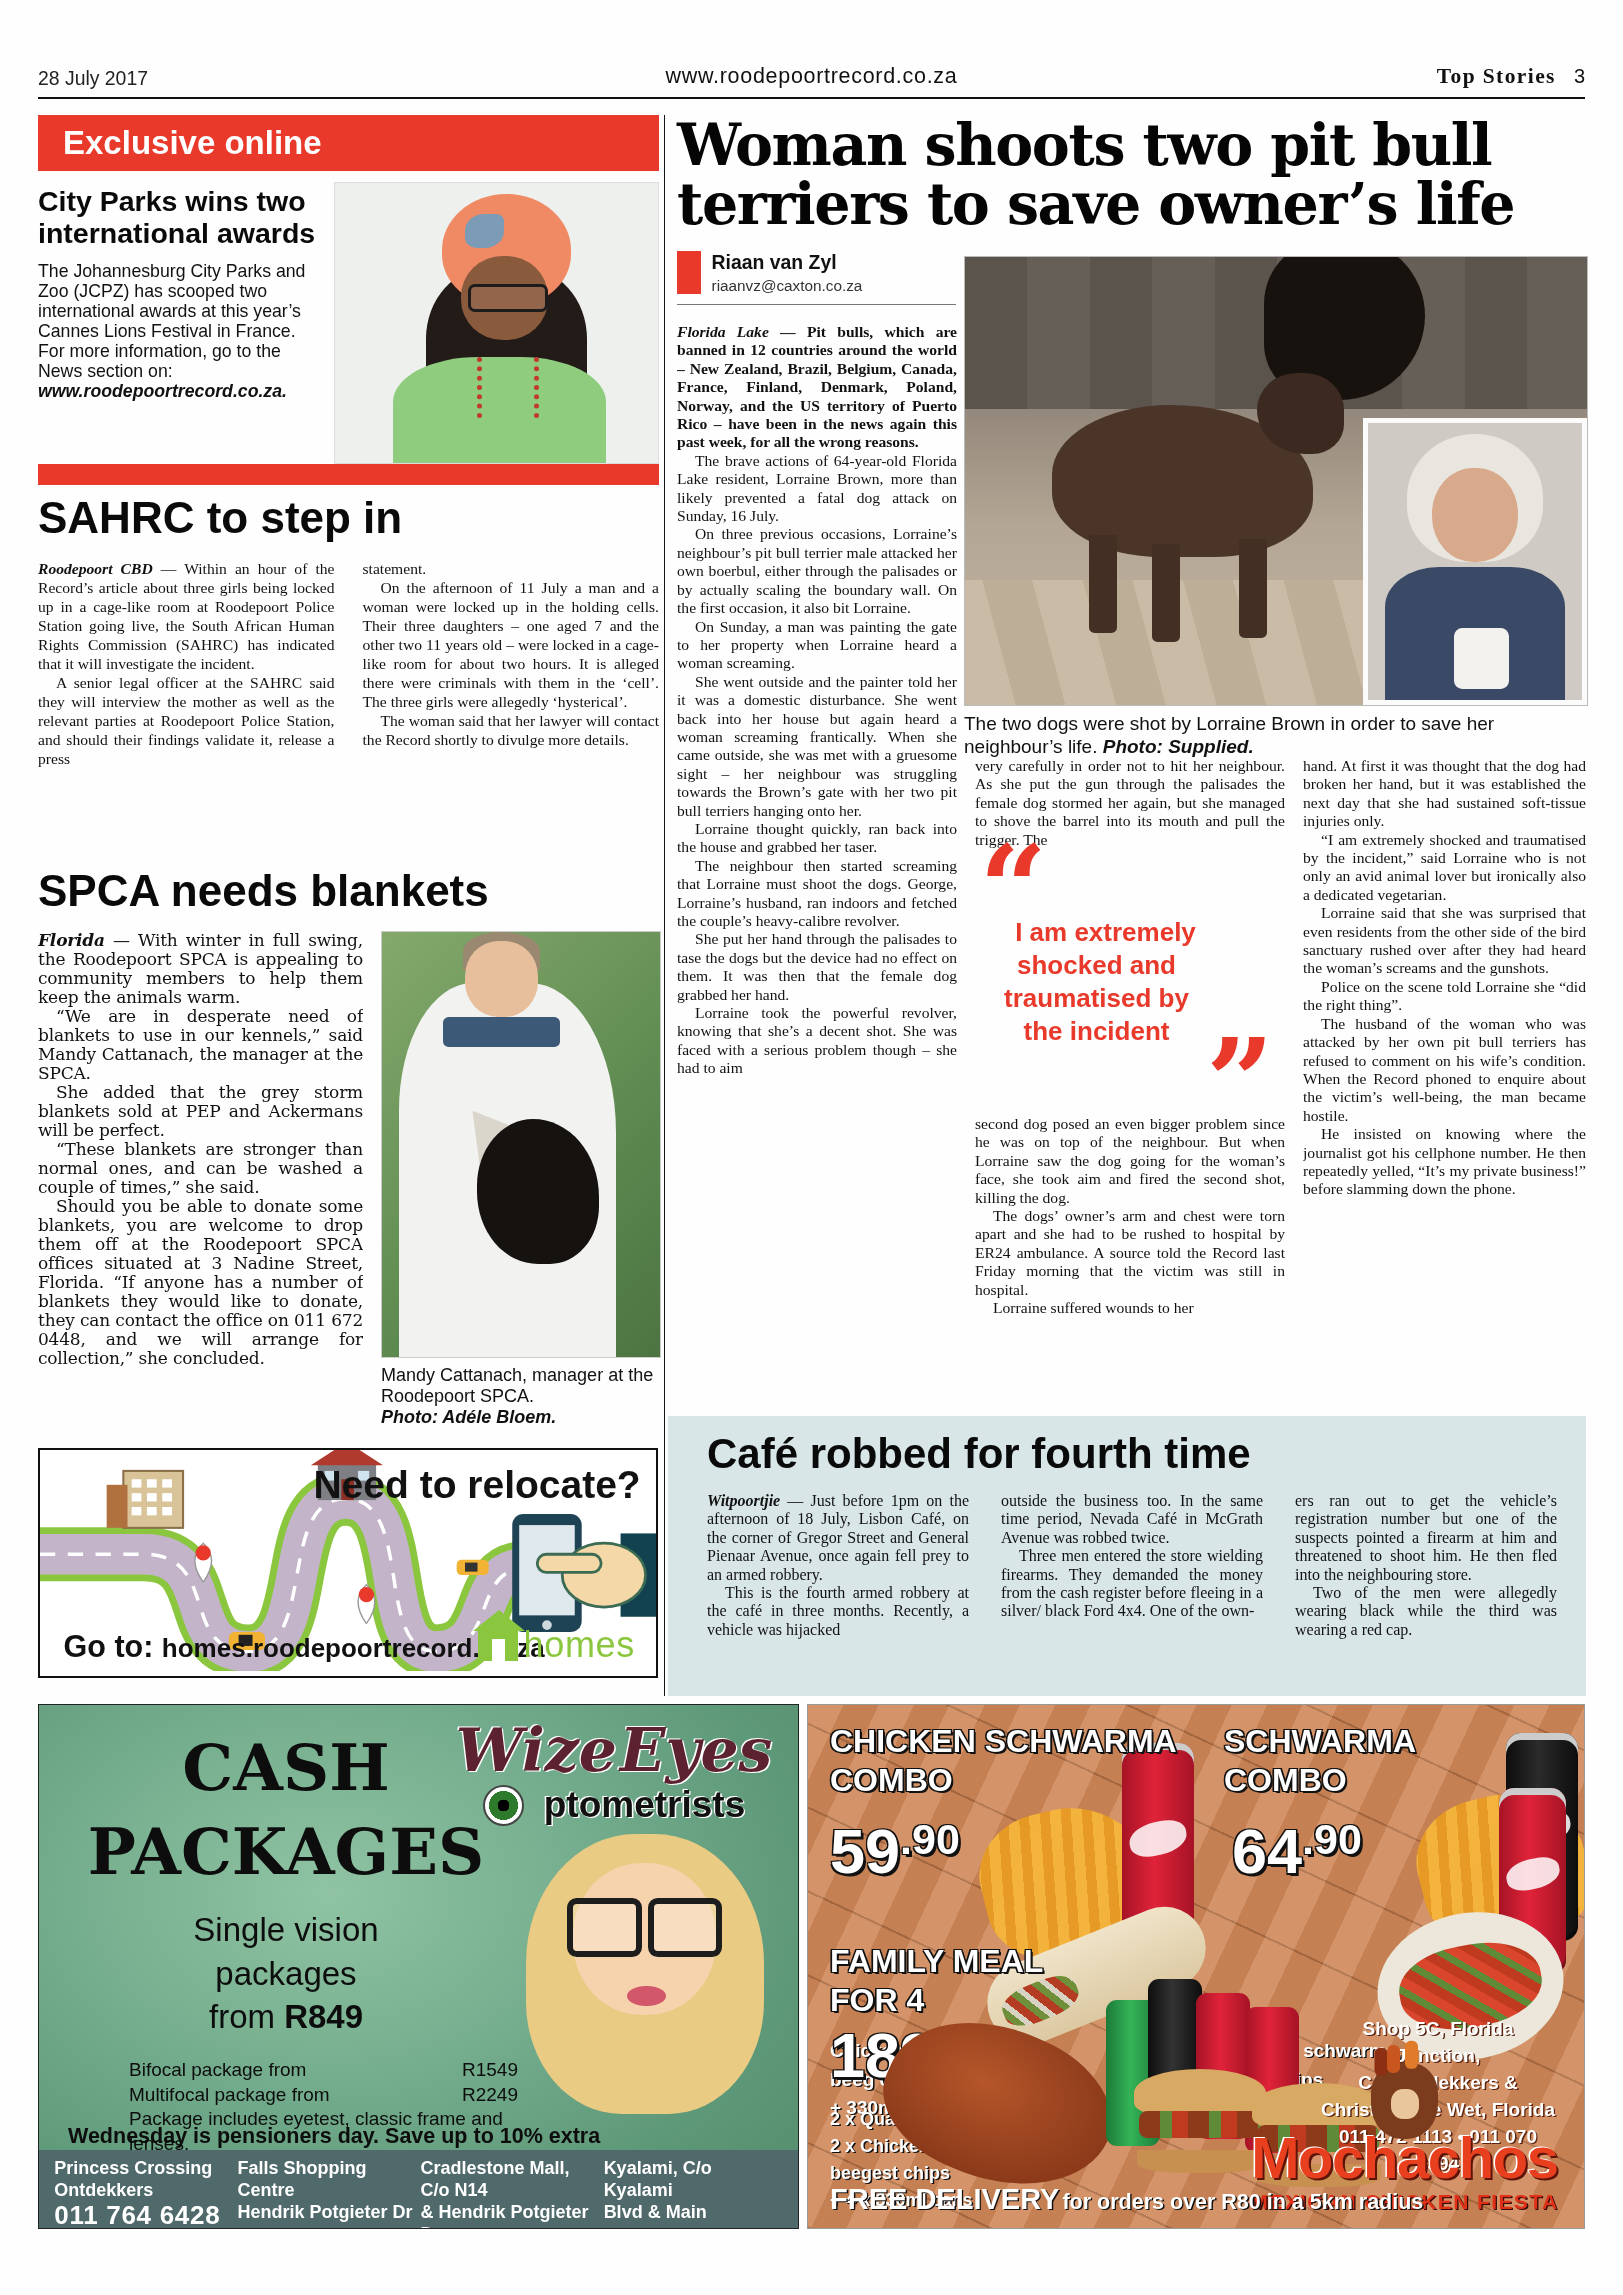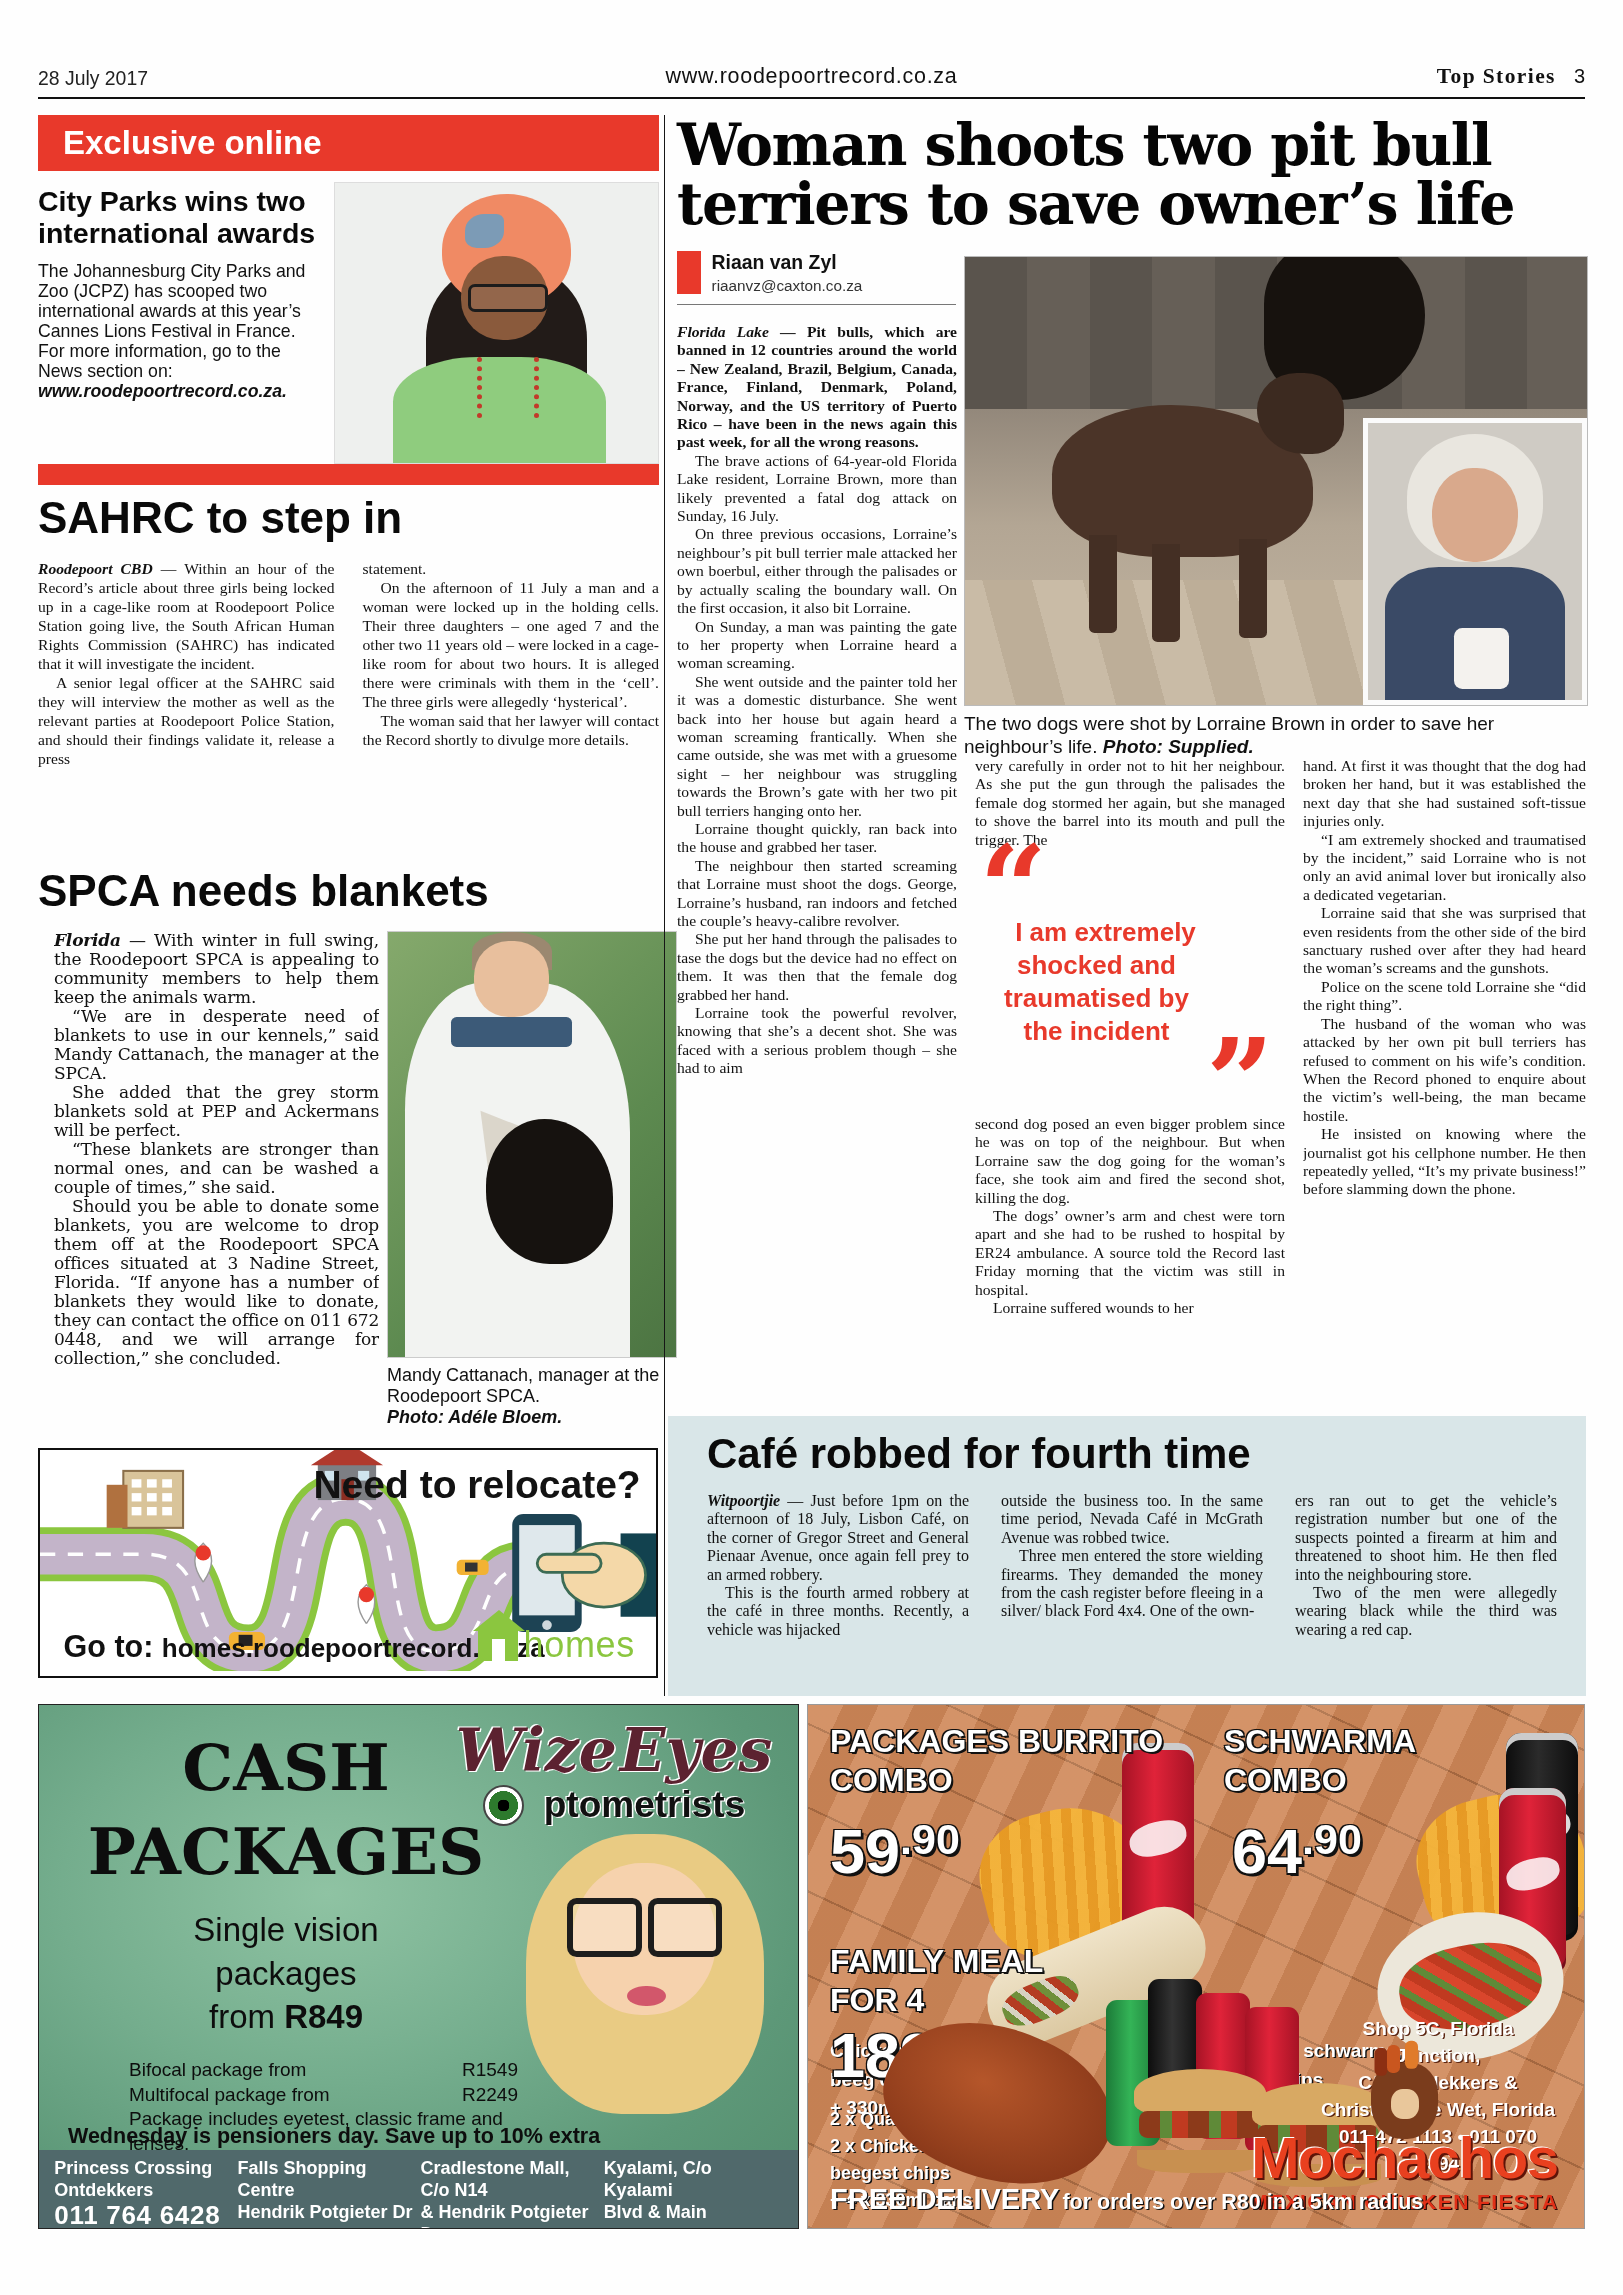--- a/index.html
+++ b/index.html
@@ -32,21 +32,21 @@
   .cp-beads{position:absolute;left:44%;top:62%;width:16%;height:22%;border-left:5.6px dotted #c23a2a;border-right:5.6px dotted #c23a2a;}
   .redbar{position:absolute;left:0;top:349px;width:621px;height:21px;background:#e8392b;}
   .sec-h{position:absolute;left:0;margin:0;font:bold 44px "Liberation Sans",sans-serif;letter-spacing:0;color:#0a0a0a;}
   .sahrc-h{top:378px;}
   .sahrc-cols{position:absolute;left:0;top:444px;width:621px;height:309px;display:flex;gap:28px;overflow:hidden;}
   .sahrc-cols .col{flex:1;font:15.6px/19px "Liberation Serif",serif;text-align:justify;}
   .news p{margin:0;text-indent:18px;}
   .news p.first{text-indent:0;}
   .dateline{font-weight:bold;font-style:italic;}
   .spca-h{top:751px;}
-  .spca-block{position:absolute;left:16px;top:816px;width:621px;height:501px;display:flex;gap:8px;}
+  .spca-block{position:absolute;left:0;top:816px;width:621px;height:501px;display:flex;gap:18px;}
   .spca-text{width:325px;height:100%;overflow:hidden;font:17px/19px "DejaVu Serif",serif;text-align:justify;letter-spacing:-0.2px;}
   .spca-right{flex:1;}
   .spca-photo{position:relative;width:100%;height:425px;background:linear-gradient(135deg,#85a96c,#5d8a50 60%,#4c7442);overflow:hidden;border:0.7px solid #ccc;}
   .sp-person{position:absolute;left:6%;top:12%;width:78%;height:88%;background:#f2f3f1;border-radius:34% 40% 0 0;}
   .sp-head{position:absolute;left:30%;top:2%;width:26%;height:18%;background:#e8bf9d;border-radius:46%;}
   .sp-hair{position:absolute;left:29%;top:0;width:28%;height:9%;background:#9b8870;border-radius:50% 50% 0 0;}
   .sp-collar{position:absolute;left:22%;top:20%;width:42%;height:7%;background:#3c5a78;border-radius:5.6px;}
   .sp-pup{position:absolute;left:34%;top:44%;width:44%;height:34%;background:#16120f;border-radius:46% 54% 40% 50%;}
   .sp-cone{position:absolute;left:24%;top:40%;width:0;height:0;border-left:49px solid transparent;border-right:49px solid transparent;border-bottom:83px solid #d8d3c6;transform:rotate(-38deg);opacity:.9;}
   .spca-cap{margin-top:7px;font:18px/21px "Liberation Sans",sans-serif;}
@@ -467,21 +467,21 @@
   <div class="moch">
     <div class="fries" style="left:174px;top:104px;"></div>
     <div class="can" style="left:314px;top:38px;"></div>
     <div class="wrap" style="left:174px;top:229px;"></div>
     <div class="fries" style="left:611px;top:90px;"></div>
     <div class="can can-dark" style="left:698px;top:28px;"></div>
     <div class="can" style="left:691px;top:83px;width:67px;height:187px;"></div>
     <div class="schw" style="left:569px;top:208px;"></div>
 
     <div class="mc-title mc-c1t">
-      <div>PACKAGES BURRITO</div>
+      <div>CHICKEN SCHWARMA</div>
         <div>COMBO</div>
     </div>
     <div class="mc-price mc-c1p">
       <span class="big">59</span><span class="cents">.90</span>
     </div>
     <div class="mc-desc mc-c1d">
       <div>Chicken burrito,</div>
         <div>beeg chips</div>
         <div>+ 330ml can</div>
     </div>

